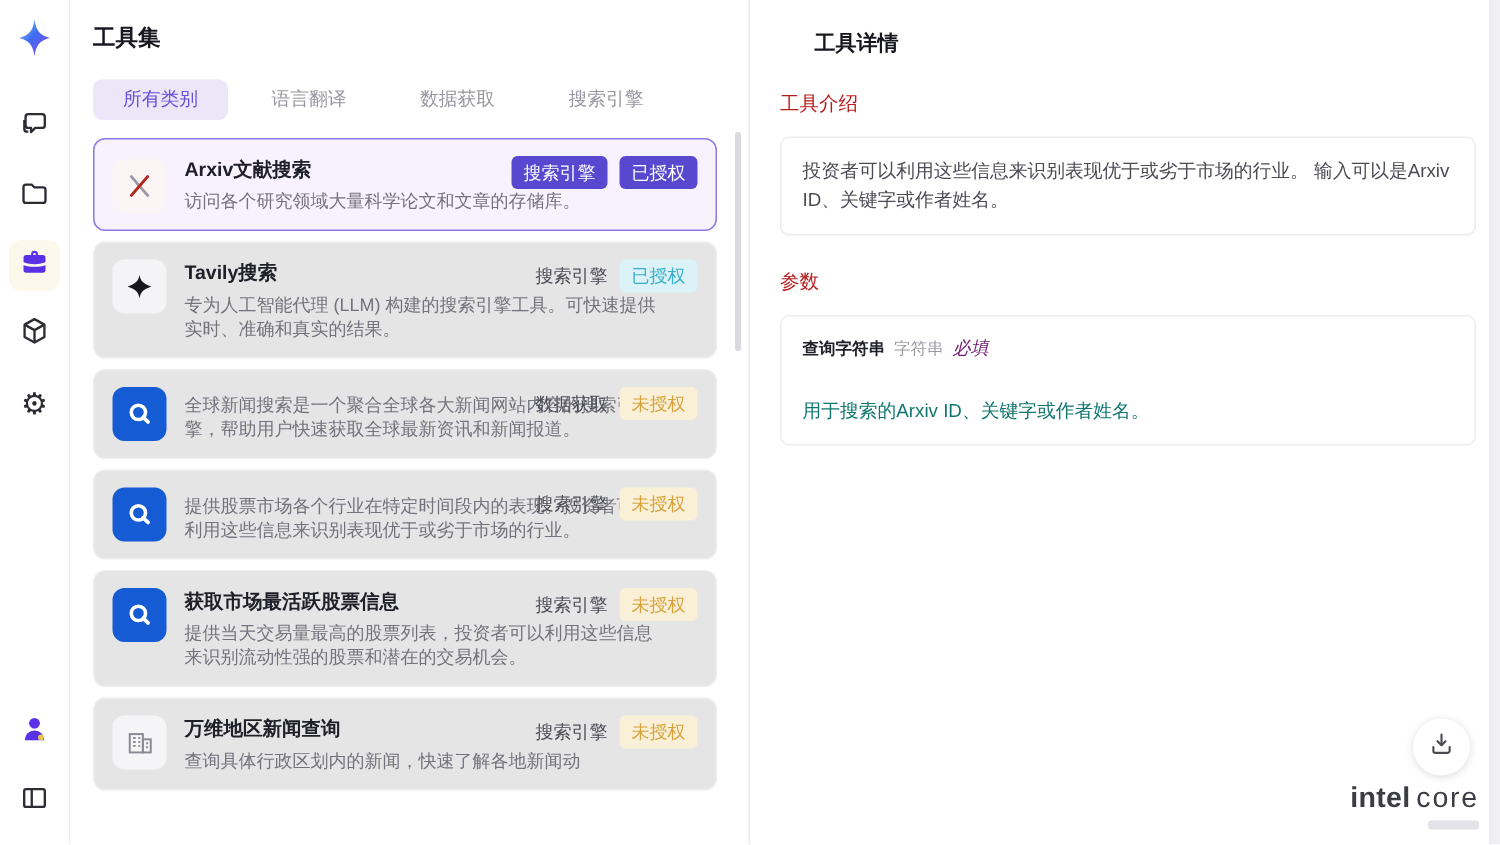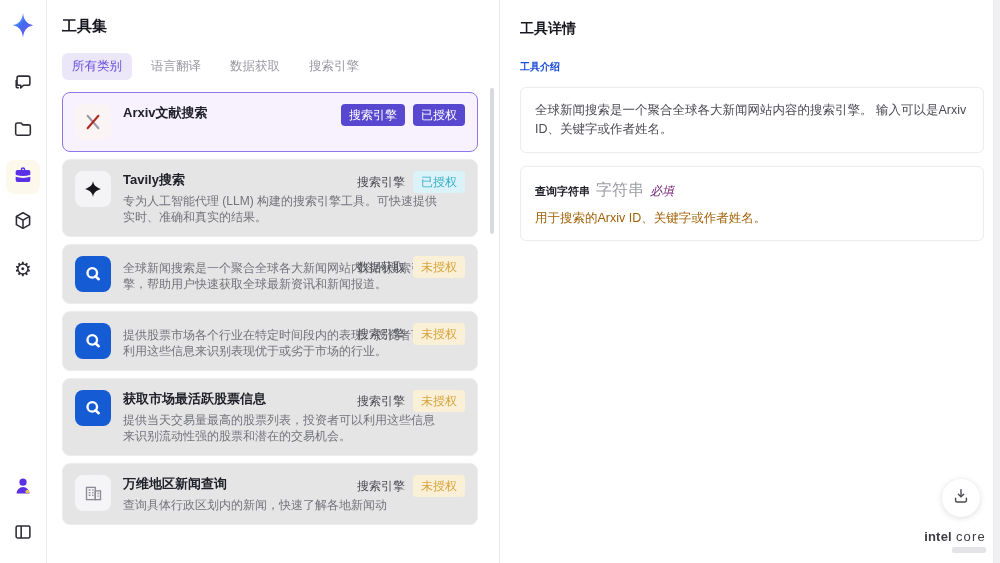--- a/index.html
+++ b/index.html
@@ -27,30 +27,30 @@
   .rail-bottom{margin-top:auto;display:flex;flex-direction:column;gap:12px;align-items:center;}
 
   
   .tools-panel{
     width:453px;min-width:453px;box-sizing:border-box;
     border-right:1px solid #e9e9ee;padding:16px 0 0 15px;position:relative;background:#fff;
   }
   .panel-title{font-size:15px;font-weight:bold;color:#17171f;line-height:20px;}
   .tabs{display:flex;gap:9px;margin-top:17px;align-items:center;}
   .tab{
-    font-size:12.5px;color:#9898a2;padding:5px 10px;border:none;background:none;
+    font-size:12.5px;color:#9898a2;padding:5px 20px;border:none;background:none;
     border-radius:6px;cursor:pointer;font-family:inherit;white-space:nowrap;
   }
   .tab.active{background:#ece6f9;color:#6650d8;}
   .tool-list{margin-top:12px;display:flex;flex-direction:column;gap:7px;width:416px;}
   .tool-card{
     position:relative;border:1px solid #ececf1;border-radius:8px;background:#e5e5e5;
     padding:11px 12px;display:flex;gap:12px;box-sizing:border-box;cursor:pointer;
   }
-  .tool-card.selected{border-color:#8e77e8;background:#f7f2fd;}
+  .tool-card.selected{border-color:#8e77e8;background:#f7f2fd;align-items:flex-end;}
   .tool-icon{
     width:36px;height:36px;border-radius:8px;flex:none;
     display:flex;align-items:center;justify-content:center;
   }
   .icon-bg-arxiv{background:#fbf4f4;}
   .icon-bg-tavily{background:#f4f4f6;}
   .icon-bg-news{background:#155bd4;}
   .icon-bg-region{background:#f5f5f7;}
   .tool-body{flex:1;min-width:0;}
   .tool-name{font-size:13px;font-weight:bold;color:#20202a;line-height:18px;}
@@ -61,41 +61,41 @@
   .badge.plain{background:none;color:#4c4c56;padding:5px 0;}
   .badge.cyan{background:#dbf2f8;color:#38aecb;}
   .badge.amber{background:#faf0d8;color:#d7a33c;}
   .list-scrollbar{
     position:absolute;right:5px;top:88px;width:4px;height:146px;
     border-radius:2px;background:#d9d9e0;
   }
 
   
   .detail-panel{flex:1;box-sizing:border-box;padding:18px 16px 0 20px;position:relative;background:#fff;}
-  .detail-title{font-size:14px;font-weight:bold;color:#17171f;line-height:20px;}
-  .section-heading{font-size:10px;font-weight:bold;color:#1d4ed8;margin-top:22px;}
+  .detail-title{font-size:14px;font-weight:bold;color:#17171f;line-height:20px;margin-left:23px;}
+  .section-heading{font-size:13px;font-weight:normal;color:#b91c1c;margin-top:22px;}
   .info-box{
     margin-top:13px;border:1px solid #ececf1;border-radius:6px;
     padding:13px 14px;background:#fff;
   }
   .intro-text{font-size:12.5px;color:#4b4b55;line-height:1.5;}
   .param-line{display:flex;align-items:baseline;}
   .param-name{font-size:11px;font-weight:bold;color:#20202a;}
-  .param-type{font-size:16px;color:#9a9aa4;margin-left:6px;}
+  .param-type{font-size:11px;color:#9a9aa4;margin-left:6px;}
   .param-required{font-size:12px;color:#701a75;margin-left:6px;font-style:italic;}
-  .param-desc{font-size:12.5px;color:#a16207;margin-top:9px;}
+  .param-desc{font-size:12.5px;color:#0f766e;margin-top:25px;}
 
   
   .download-fab{
     position:absolute;right:20px;bottom:46px;width:38px;height:38px;border-radius:50%;
     background:#fff;box-shadow:0 1px 6px rgba(0,0,0,.14);
     display:flex;align-items:center;justify-content:center;cursor:pointer;
   }
   .brand{position:absolute;right:14px;bottom:10px;text-align:right;}
-  .brand-line{font-size:13px;color:#3c3c44;white-space:nowrap;}
+  .brand-line{font-size:19px;color:#3c3c44;white-space:nowrap;}
   .brand-intel{font-weight:600;letter-spacing:.2px;}
   .brand-core{font-weight:300;letter-spacing:1.2px;margin-left:4px;}
   .brand-sub{height:6px;width:34px;background:#e4e4e8;border-radius:2px;margin:3px 0 0 auto;}
 
   .page-scroll{
     position:absolute;right:0;top:0;width:6px;height:563px;
     background:#f0f0f3;border-left:1px solid #e8e8ec;
   }
 </style>
 </head>
@@ -183,20 +183,21 @@
     <div class="tool-list">
         <div class="tool-card selected">
     <div class="tool-icon icon-bg-arxiv">
             <svg viewBox="0 0 24 24" width="20" height="20">
               <path d="M5.5 4.5 18.5 19.5" stroke="#9a9aa4" stroke-width="2.4" stroke-linecap="round" fill="none"></path>
               <path d="M18.5 4.5 5.5 19.5" stroke="#b3261e" stroke-width="2.4" stroke-linecap="round" fill="none"></path>
             </svg>
           </div>
     <div class="tool-body">
       <div class="tool-name">Arxiv文献搜索</div>
+      <div class="tool-desc">访问各个研究领域大量科学论文和文章的存储库。</div>
     </div>
     <div class="tool-badges">
       <span class="badge badge-category solid">搜索引擎</span>
       <span class="badge badge-auth solid">已授权</span>
     </div>
   </div>
         <div class="tool-card">
     <div class="tool-icon icon-bg-tavily">
             <svg viewBox="0 0 24 24" width="20" height="20">
               <path d="M12 2.5c.9 5 2.6 6.9 9.5 9.5-6.9 2.6-8.6 4.5-9.5 9.5-.9-5-2.6-6.9-9.5-9.5 6.9-2.6 8.6-4.5 9.5-9.5z" fill="#16161c"></path>
@@ -276,23 +277,24 @@
   </div>
       </div>
     <div class="list-scrollbar"></div>
   </div>
 
   <div class="detail-panel">
     <div class="detail-title">工具详情</div>
 
     <div class="section-heading">工具介绍</div>
     <div class="info-box">
-      <div class="intro-text">全球新闻搜索是一个聚合全球各大新闻网站内容的搜索引擎。 输入可以是Arxiv ID、关键字或作者姓名。</div>
-    </div>
-
+      <div class="intro-text">投资者可以利用这些信息来识别表现优于或劣于市场的行业。 输入可以是Arxiv ID、关键字或作者姓名。</div>
+    </div>
+
+    <div class="section-heading">参数</div>
     <div class="info-box">
       <div class="param-line">
         <span class="param-name">查询字符串</span>
         <span class="param-type">字符串</span>
         <span class="param-required">必填</span>
       </div>
       <div class="param-desc">用于搜索的Arxiv ID、关键字或作者姓名。</div>
     </div>
   </div>
 </div>

